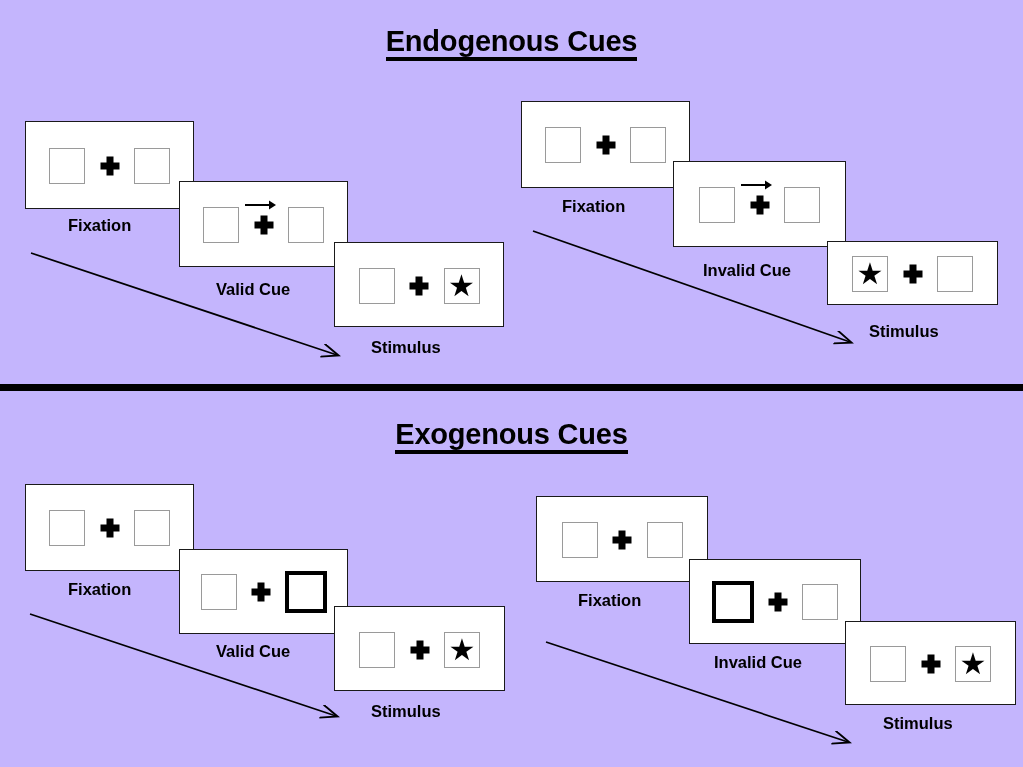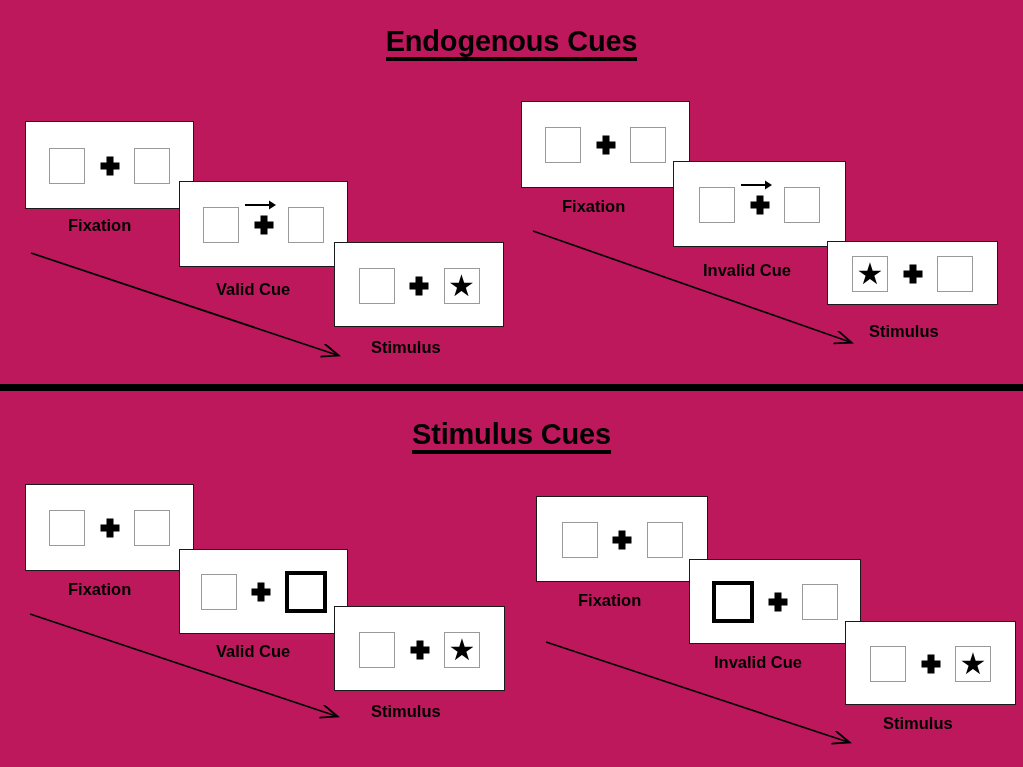--- a/index.html
+++ b/index.html
@@ -5,21 +5,21 @@
 <style>
   html, body {
     margin: 0;
     padding: 0;
     background: #ffffff;
   }
   #stage {
     position: relative;
     width: 1023px;
     height: 767px;
-    background: #be185d;
+    background: #c4b5fd;
     font-family: "Liberation Sans", sans-serif;
     overflow: hidden;
   }
 
   
   .section-title {
     position: absolute;
     width: 100%;
     left: 0;
     text-align: center;
@@ -241,21 +241,21 @@
         </div>
       <div class="gap" style="width:15px;"></div>
       <div class="pbox" style="width:36px; height:36px;"></div>
     </div>
   </div>
   <div class="caption" style="left:869px; top:322px;">Stimulus</div>
 
   <div class="divider" style="top:384px;"></div>
 
   <div class="section-title" style="top:418px;">
-    <span class="t-inner">Stimulus Cues</span>
+    <span class="t-inner">Exogenous Cues</span>
   </div>
 
   <svg class="time-arrow" style="left:24px; top:608px; width:330px; height:125px;" viewBox="0 0 330 125">
     <defs>
       <marker id="ah3" markerWidth="12" markerHeight="12" refX="9" refY="4" orient="auto" markerUnits="strokeWidth">
         <path d="M0,0 L10,4 L0,8" fill="none" stroke="#000" stroke-width="1.1"></path>
       </marker>
     </defs>
     <line x1="6" y1="6" x2="312" y2="108" stroke="#000000" stroke-width="1.7" marker-end="url(#ah3)"></line>
   </svg>

